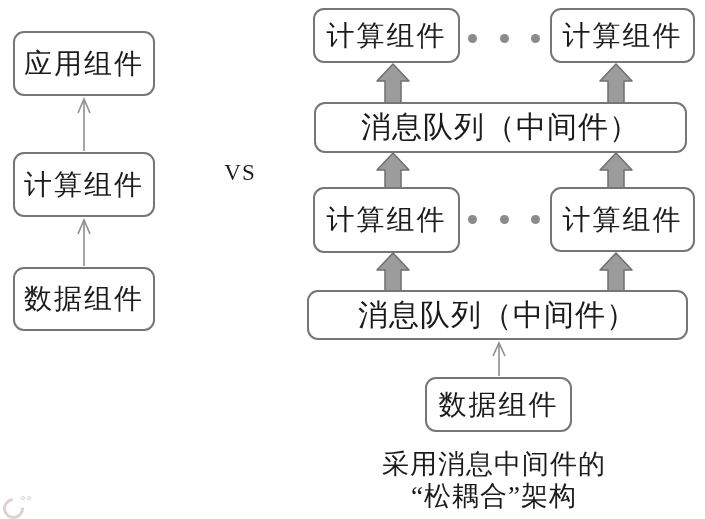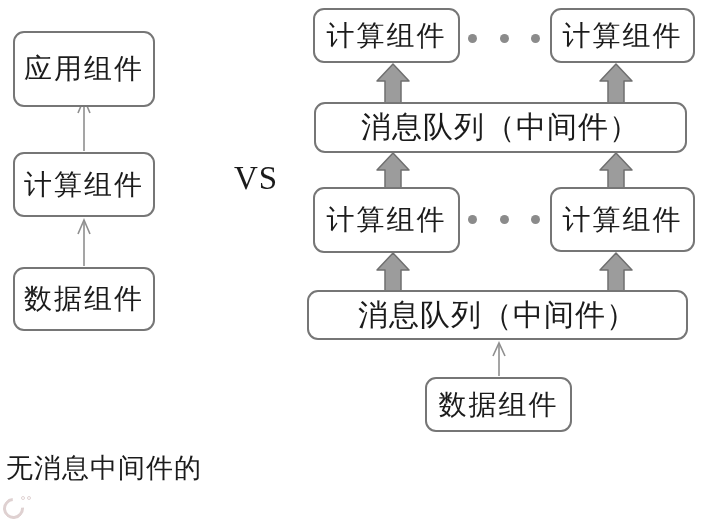--- a/index.html
+++ b/index.html
@@ -39,24 +39,24 @@
     align-items:center;
     justify-content:center;
     font-size:28px;
     letter-spacing:2px;
     box-sizing:border-box;
     white-space:nowrap;
   }
   .box.mq{font-size:30px;letter-spacing:1px;}
   .vs{
     position:absolute;
-    left:221px;top:160px;
+    left:205px;top:160px;
     width:70px;
     text-align:center;
-    font-size:33px;
+    font-size:23px;
     letter-spacing:1px;
   }
   .dots{
     position:absolute;
     width:72px;height:9px;
     display:flex;
     justify-content:space-between;
     align-items:center;
   }
   .dot{
@@ -122,21 +122,21 @@
     <g style="fill:var(--arrow_thick_fill,#9c9c9c);stroke:var(--arrow_thick_stroke,#6f6f6f);stroke-width:1.5;stroke-linejoin:round;">
       <polygon points="393,64 409,81 401,81 401,103 385,103 385,81 377,81"></polygon>
       <polygon points="616,64 632,81 624,81 624,103 608,103 608,81 600,81"></polygon>
       <polygon points="393,153 409,170 401,170 401,188 385,188 385,170 377,170"></polygon>
       <polygon points="616,153 632,170 624,170 624,188 608,188 608,170 600,170"></polygon>
       <polygon points="393,253 409,270 401,270 401,291 385,291 385,270 377,270"></polygon>
       <polygon points="616,253 632,270 624,270 624,291 608,291 608,270 600,270"></polygon>
     </g>
   </svg>
 
-  <div class="box" style="left:13px;top:31px;width:142px;height:76px;">应用组件</div>
+  <div class="box" style="left:13px;top:31px;width:142px;height:65px;">应用组件</div>
   <div class="box" style="left:13px;top:152px;width:142px;height:65px;">计算组件</div>
   <div class="box" style="left:13px;top:267px;width:142px;height:64px;">数据组件</div>
 
   <div class="vs">VS</div>
 
   <div class="box" style="left:313px;top:8px;width:147px;height:55px;">计算组件</div>
   <div class="box" style="left:550px;top:8px;width:145px;height:55px;">计算组件</div>
 
   <div class="dots" style="left:468px;top:34px;">
     <span class="dot"></span>
@@ -153,21 +153,24 @@
     <span class="dot"></span>
     <span class="dot"></span>
     <span class="dot"></span>
   </div>
 
   <div class="box mq" style="left:307px;top:290px;width:381px;height:50px;">消息队列（中间件）</div>
 
   <div class="box" style="left:425px;top:377px;width:147px;height:55px;">数据组件</div>
 
   <div class="caption caption-left">
-    <div>无消息中间件的</div>
+  </div>
+  <div class="caption caption-right">
+    <div>采用消息中间件的</div>
+    <div>“松耦合”架构</div>
   </div>
 
   <div class="watermark">
     <span class="wm-ring"></span>
     <span class="wm-dot d1"></span>
     <span class="wm-dot d2"></span>
   </div>
 
 </div>
 

